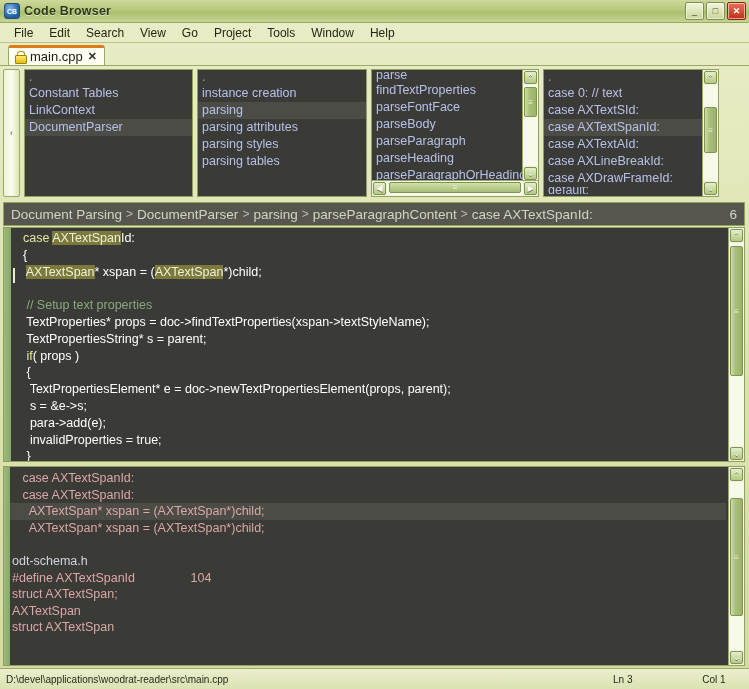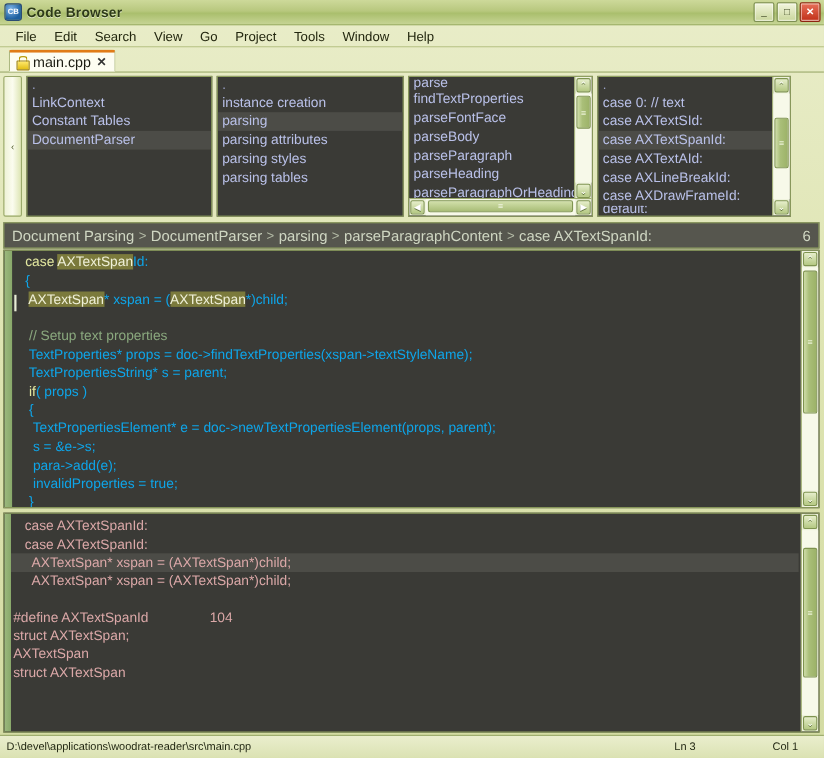--- a/index.html
+++ b/index.html
@@ -177,21 +177,21 @@
     position:absolute;left:9px;top:40px;width:2px;height:15px;background:#e7ecd6;
   }
   .code{
     position:absolute;left:12px;top:2px;right:18px;
     font-family:"Liberation Sans",sans-serif;font-size:12.5px;
     color:#c9cfe6;line-height:16.8px;white-space:pre;
   }
   .kw{color:#e3e8a0;font-weight:normal;}
   .cm{color:#8aa87e;}
   .hl{background:#7b7a3c;color:#eff0d8;}
-  .pl{color:#0ea5e9;}
+  .pl{color:#ffffff;}
 
   
   .results{
     position:relative;margin:4px 4px 0 3px;height:200px;
     background:#3a3a36;border:1px solid #8fa05f;box-sizing:border-box;
     overflow:hidden;
   }
   .results .gutter2{
     position:absolute;left:0;top:0;bottom:0;width:6px;
     background:linear-gradient(to right,#9cb97e,#88a86a);
@@ -258,22 +258,22 @@
 
   <div class="panes">
 
     <div class="collapse-rail">
       <span>‹</span>
     </div>
 
     <div class="pane p1">
       <div class="pane-list">
         <div class="row dot">.</div>
+        <div class="row">Constant Tables</div>
         <div class="row">LinkContext</div>
-        <div class="row">Constant Tables</div>
         <div class="row sel">DocumentParser</div>
       </div>
     </div>
 
     <div class="pane p2">
       <div class="pane-list">
         <div class="row dot">.</div>
         <div class="row">instance creation</div>
         <div class="row sel">parsing</div>
         <div class="row">parsing attributes</div>
@@ -356,20 +356,21 @@
   </div>
 
   <div class="results">
     <div class="gutter2"></div>
     <div class="rlist" id="results-surface">
         <div class="rrow">   case AXTextSpanId:</div>
         <div class="rrow">   case AXTextSpanId:</div>
         <div class="rrow sel">     AXTextSpan* xspan = (AXTextSpan*)child;</div>
         <div class="rrow">     AXTextSpan* xspan = (AXTextSpan*)child;</div>
         <div class="rrow blank">&nbsp;</div>
+        <div class="rrow plain">odt-schema.h</div>
         <div class="rrow">#define AXTextSpanId                104</div>
         <div class="rrow">struct AXTextSpan;</div>
         <div class="rrow">AXTextSpan</div>
         <div class="rrow">struct AXTextSpan</div>
         <div class="rrow blank">&nbsp;</div>
       </div>
     <div class="vsb" style="right:0;">
       <div class="sbtn">⌃</div>
       <div class="strack">
         <div class="sthumb" style="top:16px;height:118px;">≡</div>

